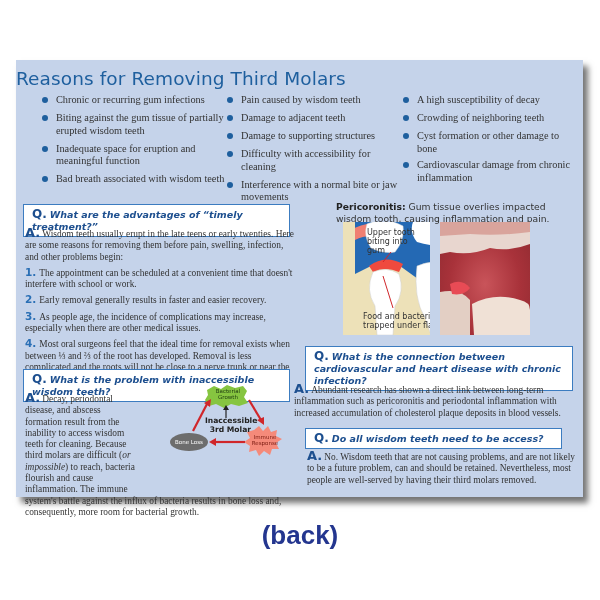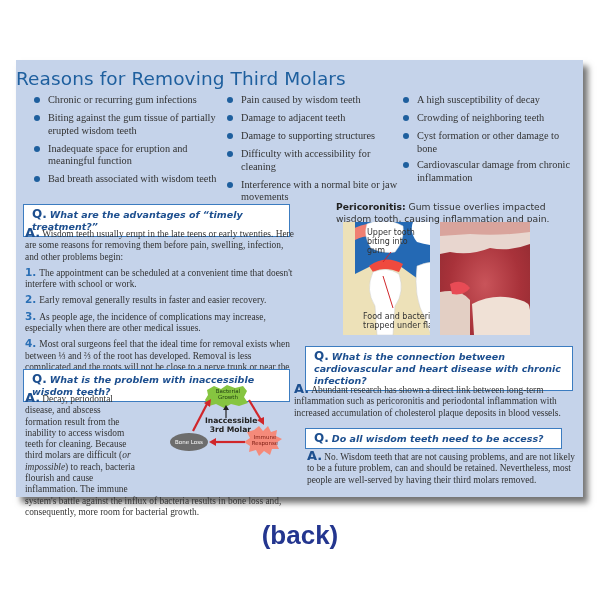--- a/index.html
+++ b/index.html
@@ -15,21 +15,21 @@
     position: absolute; left: 0; right: 0; top: 8px; text-align: left;
     font-family: "DejaVu Sans", sans-serif; font-size: 18.5px; color: #1e5f9e;
     letter-spacing: 0.1px; font-weight: normal;
   }
   .bullets { position: absolute; top: 34px; font-size: 10.3px; line-height: 12.5px; color: #333; }
   .bullets li { list-style: none; position: relative; padding-left: 14px; margin-bottom: 5.5px; }
   .bullets li .dot {
     position: absolute; left: 0; top: 3px; width: 6px; height: 6px; border-radius: 50%;
     background: #1e5f9e;
   }
-  .col1 { left: 18px; width: 190px; }
+  .col1 { left: 26px; width: 190px; }
   .col2 { left: 211px; width: 175px; }
   .col3 { left: 387px; width: 170px; }
 
   .qbox {
     position: absolute; background: #ffffff; border: 1.5px solid #3c7cc0;
     border-radius: 0; padding: 3px 8px;
     font-family: "DejaVu Sans", sans-serif; font-style: italic; font-weight: bold;
     font-size: 9.5px; color: #1d4f8f; line-height: 12px;
   }
   .qbox .q { font-style: normal; font-size: 12px; color: #1d4f8f; margin-right: 3px; }

